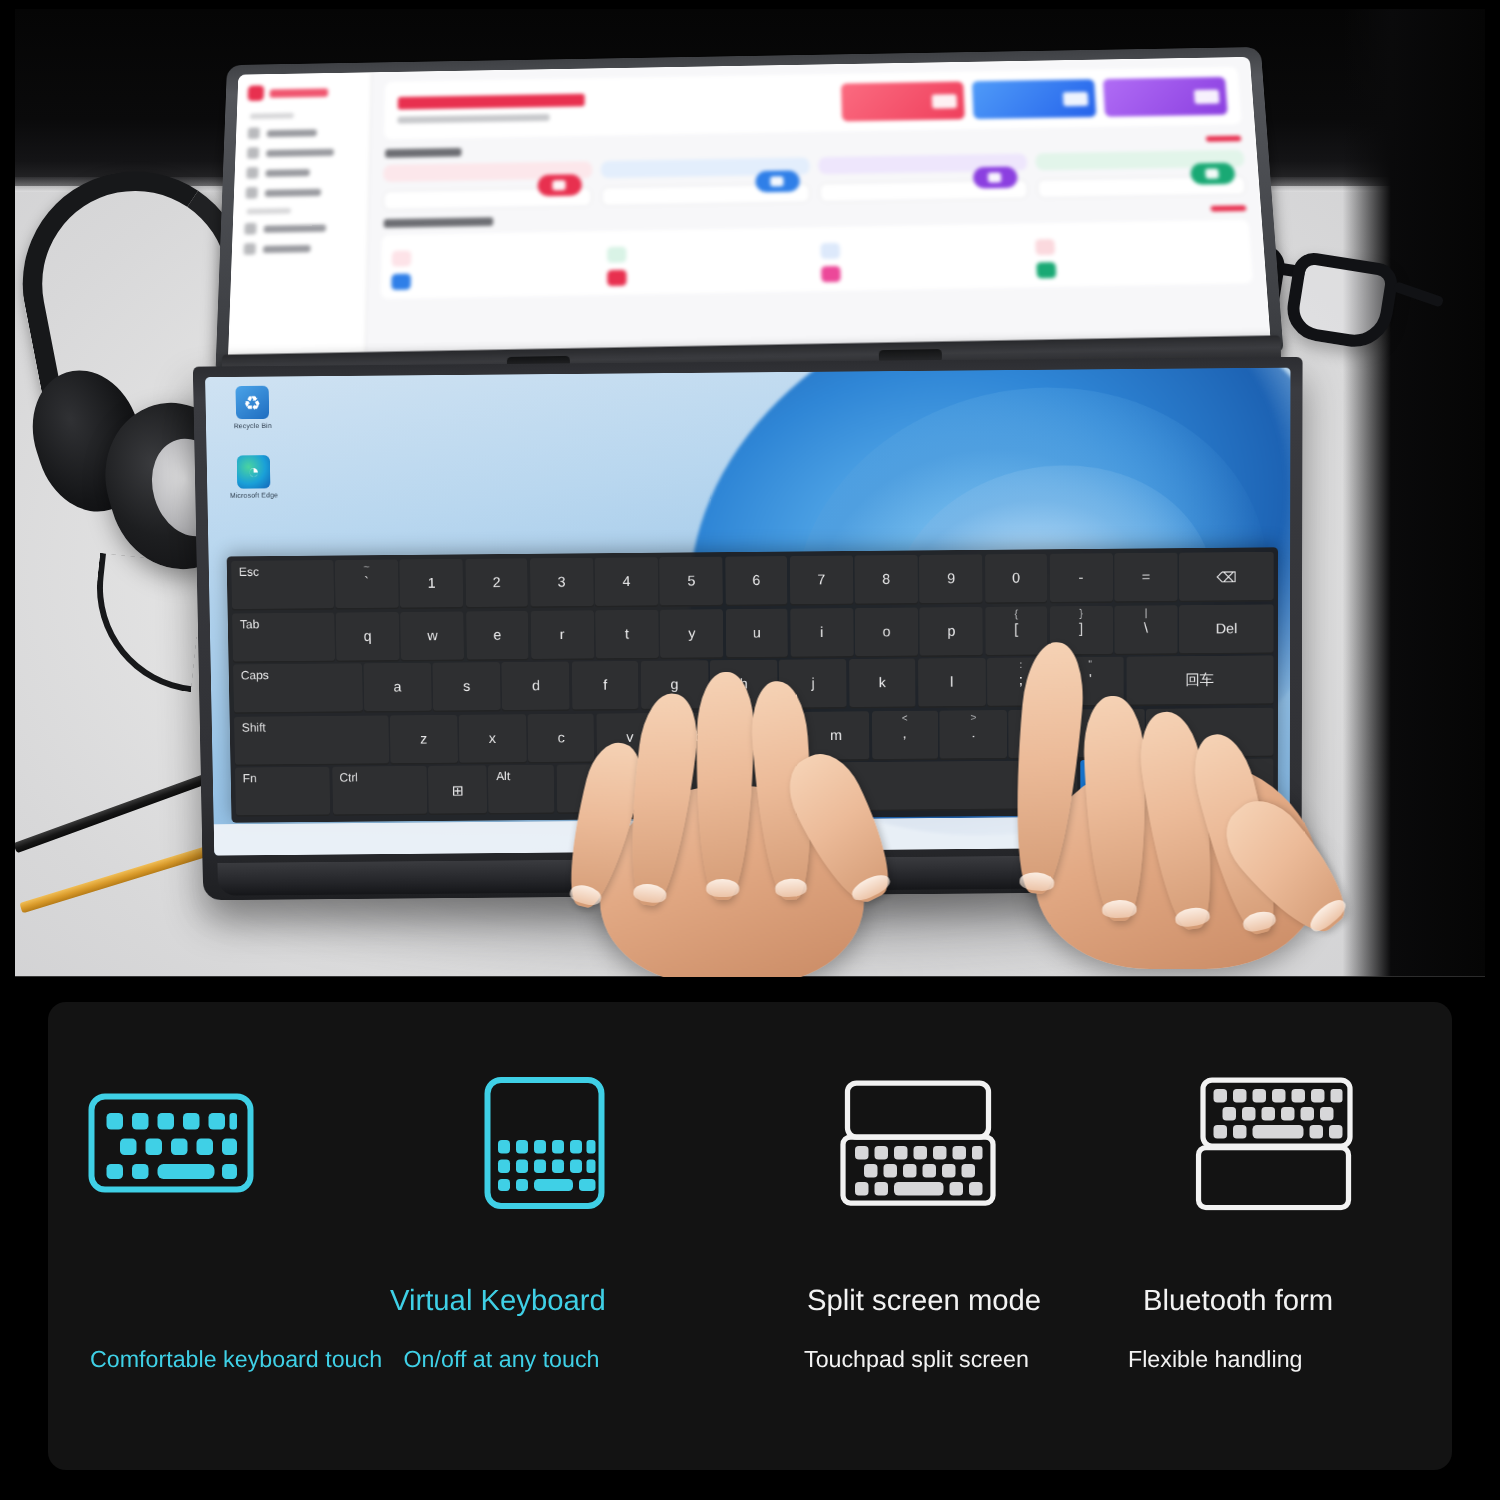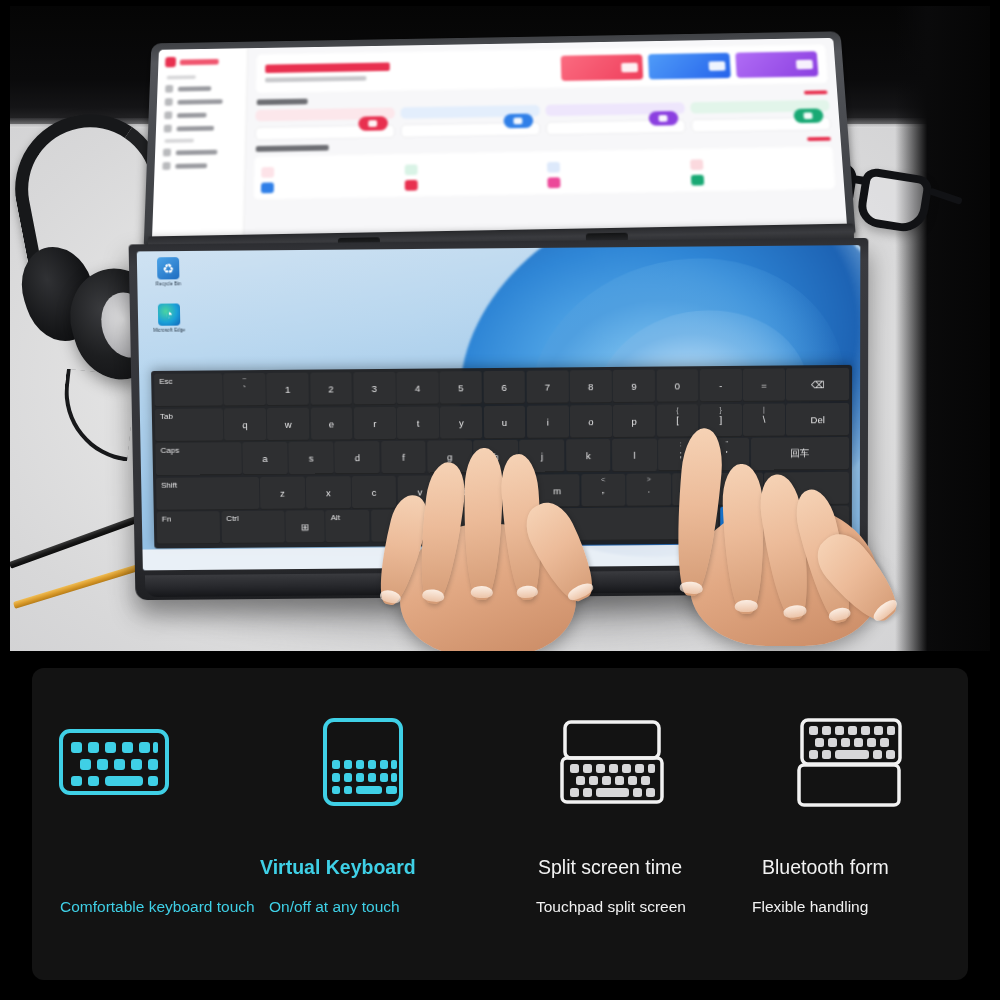--- a/index.html
+++ b/index.html
@@ -322,21 +322,21 @@
   .feat { position:relative; display:flex; flex-direction:column; align-items:center; padding-top:48px; }
   .feat-icon { height:92px; display:flex; align-items:center; justify-content:center; }
   .feat-title { position:absolute; top:188px; font-size:19.5px; white-space:nowrap; }
   .feat-sub   { position:absolute; top:230px; font-size:15.5px; white-space:nowrap; }
   .cyan  { color:#3fd0e6; }
   .white { color:#f2f2f2; }
 
   
   #feat-0 .feat-title { left:8px; }
   #feat-0 .feat-sub   { left:28px; }
-  #feat-1 .feat-title { left:-6px;font-weight:bold; }
+  #feat-1 .feat-title { left:-6px; }
   #feat-1 .feat-sub   { left:3px; }
   #feat-2 .feat-title { left:38px; }
   #feat-2 .feat-sub   { left:36px; }
   #feat-3 .feat-title { left:28px; }
   #feat-3 .feat-sub   { left:18px; }
   #feat-0 .feat-icon, #feat-1 .feat-icon, #feat-2 .feat-icon, #feat-3 .feat-icon { }
   #feat-0 .feat-icon { margin-right:70px; }
   #feat-1 .feat-icon { margin-right:40px; }
   #feat-2 .feat-icon { margin-right:10px; }
   #feat-3 .feat-icon { margin-right:0px; }
@@ -782,21 +782,21 @@
               <rect x="69" y="58" width="9" height="9" rx="2.5"></rect>
                 <rect x="82" y="58" width="9" height="9" rx="2.5"></rect>
               <rect x="11" y="70" width="9" height="9" rx="2.5"></rect>
                 <rect x="24" y="70" width="9" height="9" rx="2.5"></rect>
               <rect x="37" y="70" width="33" height="9" rx="3"></rect>
               <rect x="74" y="70" width="9" height="9" rx="2.5"></rect>
                 <rect x="87" y="70" width="9" height="9" rx="2.5"></rect>
             </g>
           </svg>
         </div>
-        <div class="feat-title white">Split screen time</div>
+        <div class="feat-title white">Split screen mode</div>
         <div class="feat-sub white">Touchpad split screen</div>
       </div>
 
       <div class="feat" id="feat-3">
         <div class="feat-icon">
           <svg width="108" height="90" viewBox="0 0 108 90">
             <rect x="5" y="3" width="98" height="44" rx="6" ry="6" fill="none" stroke="#f2f2f2" stroke-width="3.5"></rect>
             <g fill="#d7d7d9">
               <rect x="12" y="9" width="9" height="9" rx="2.5"></rect>
                 <rect x="25" y="9" width="9" height="9" rx="2.5"></rect>

